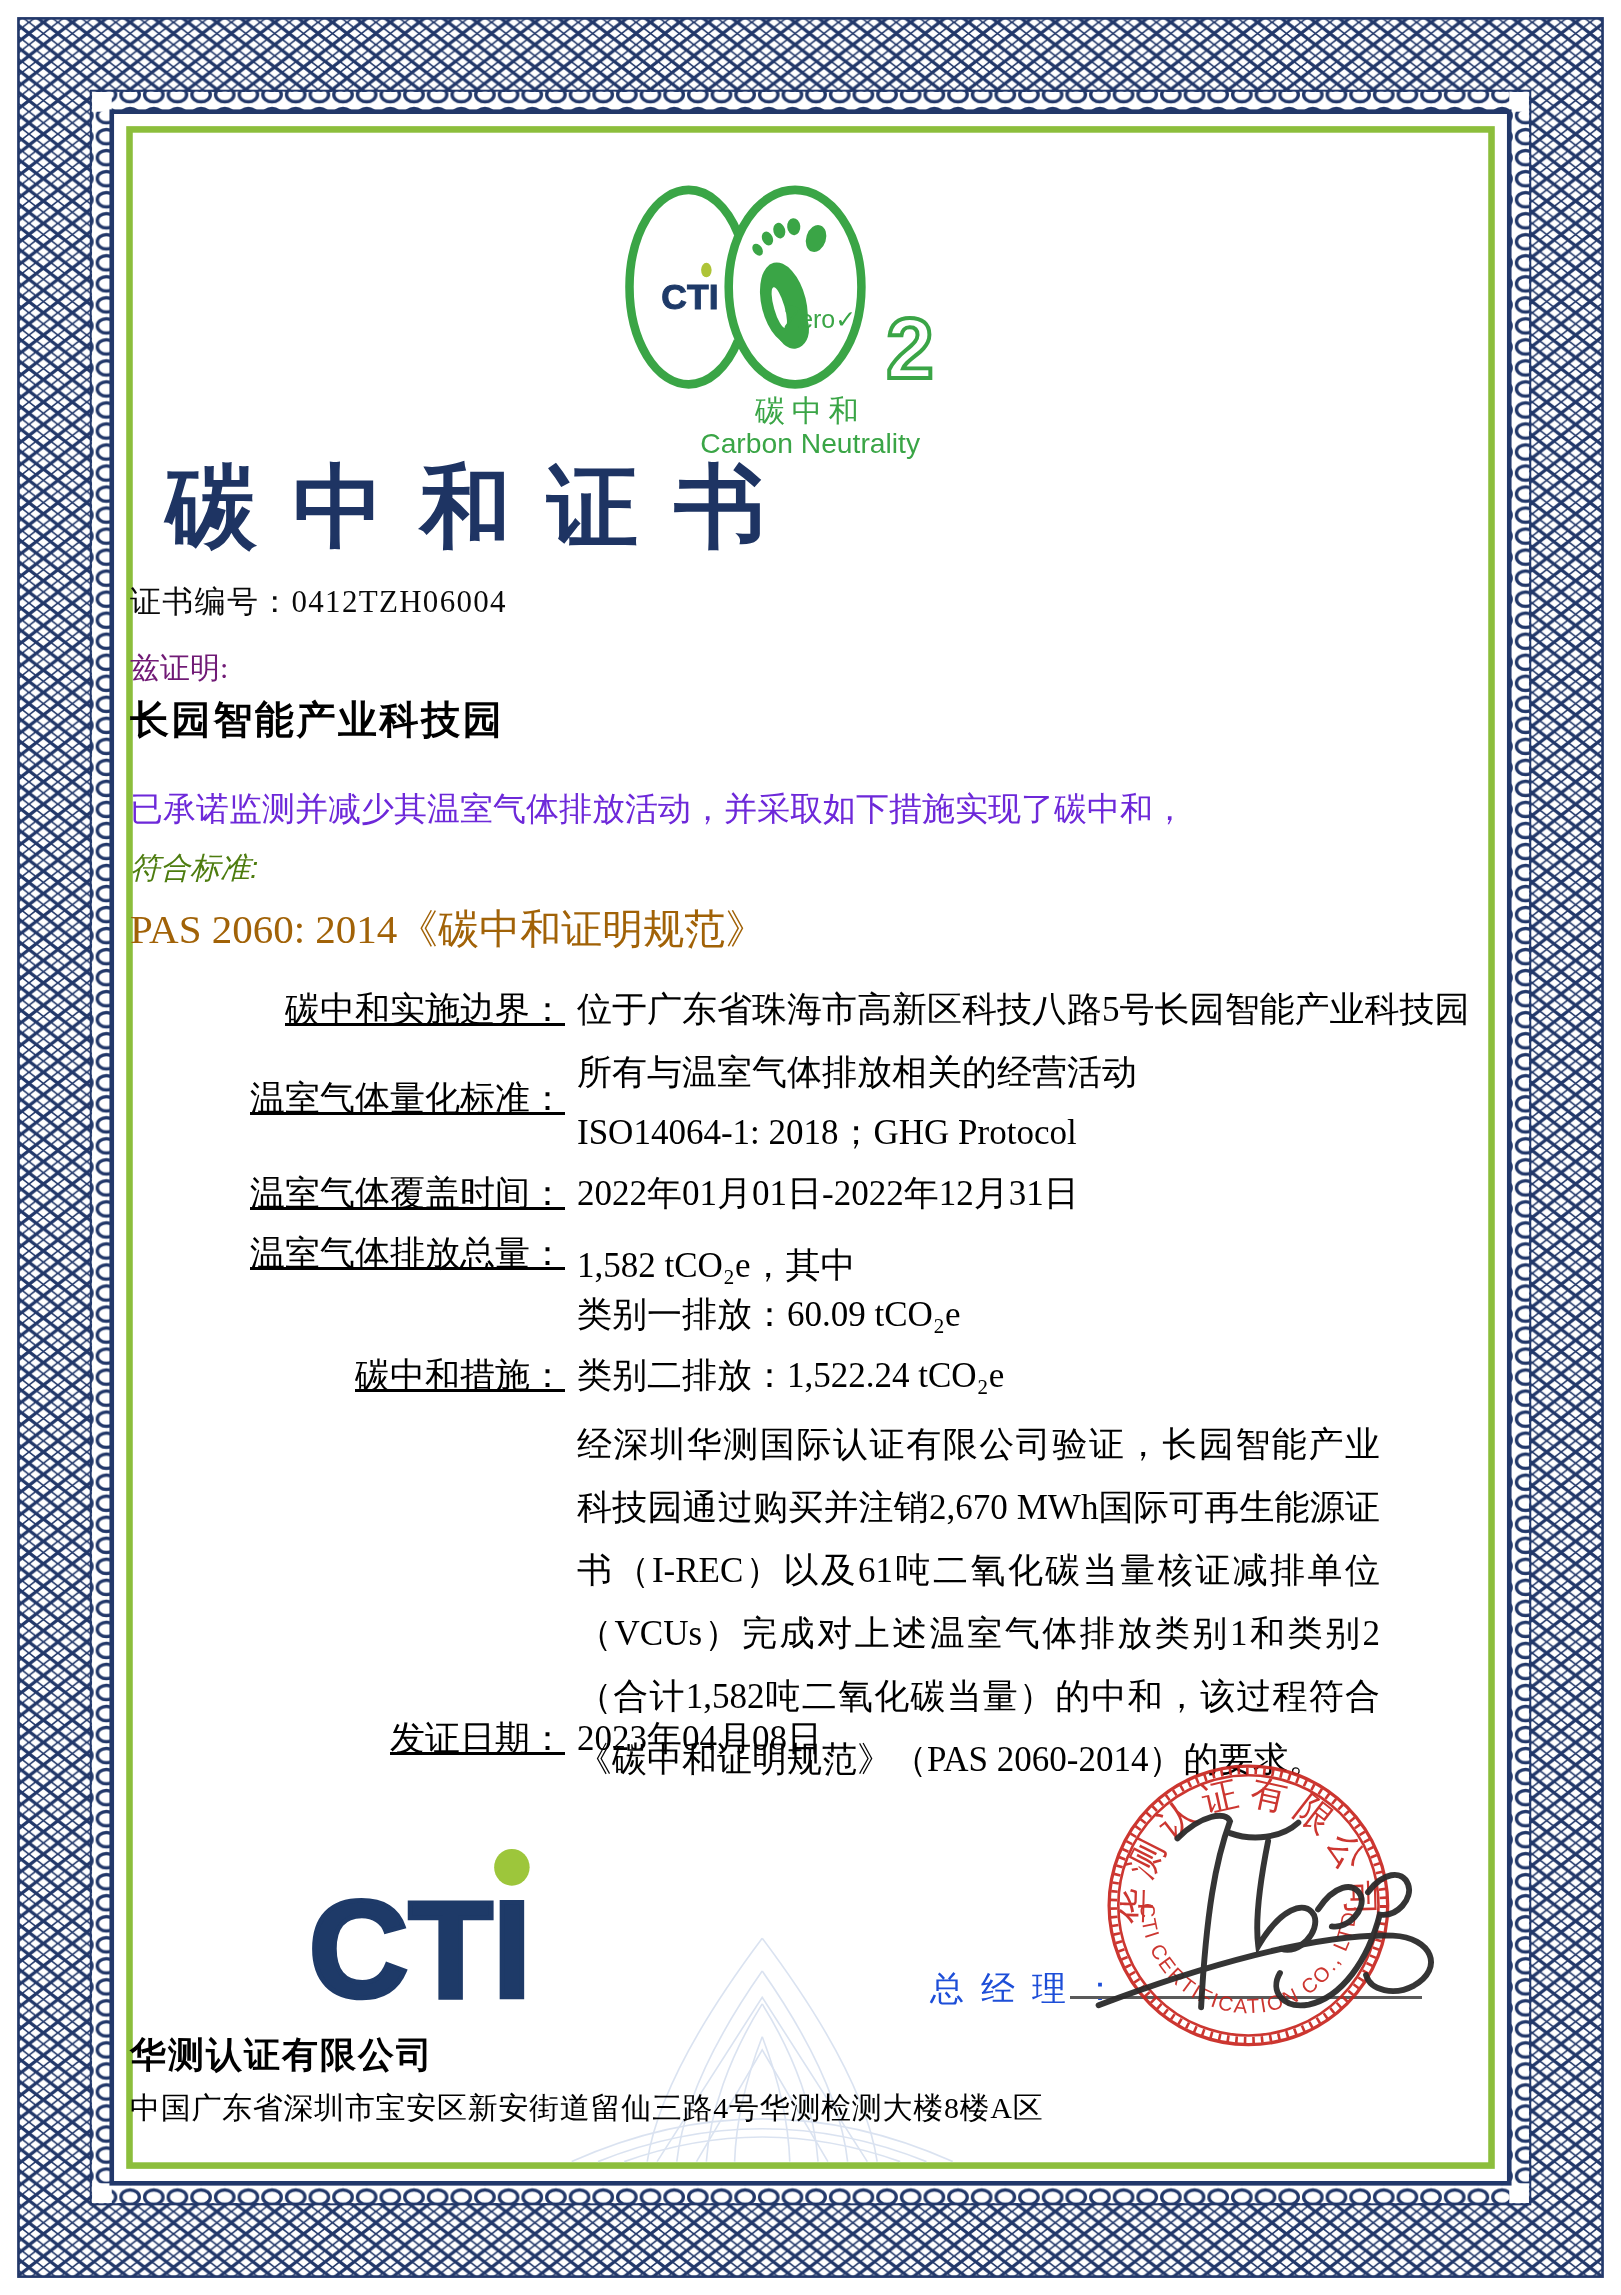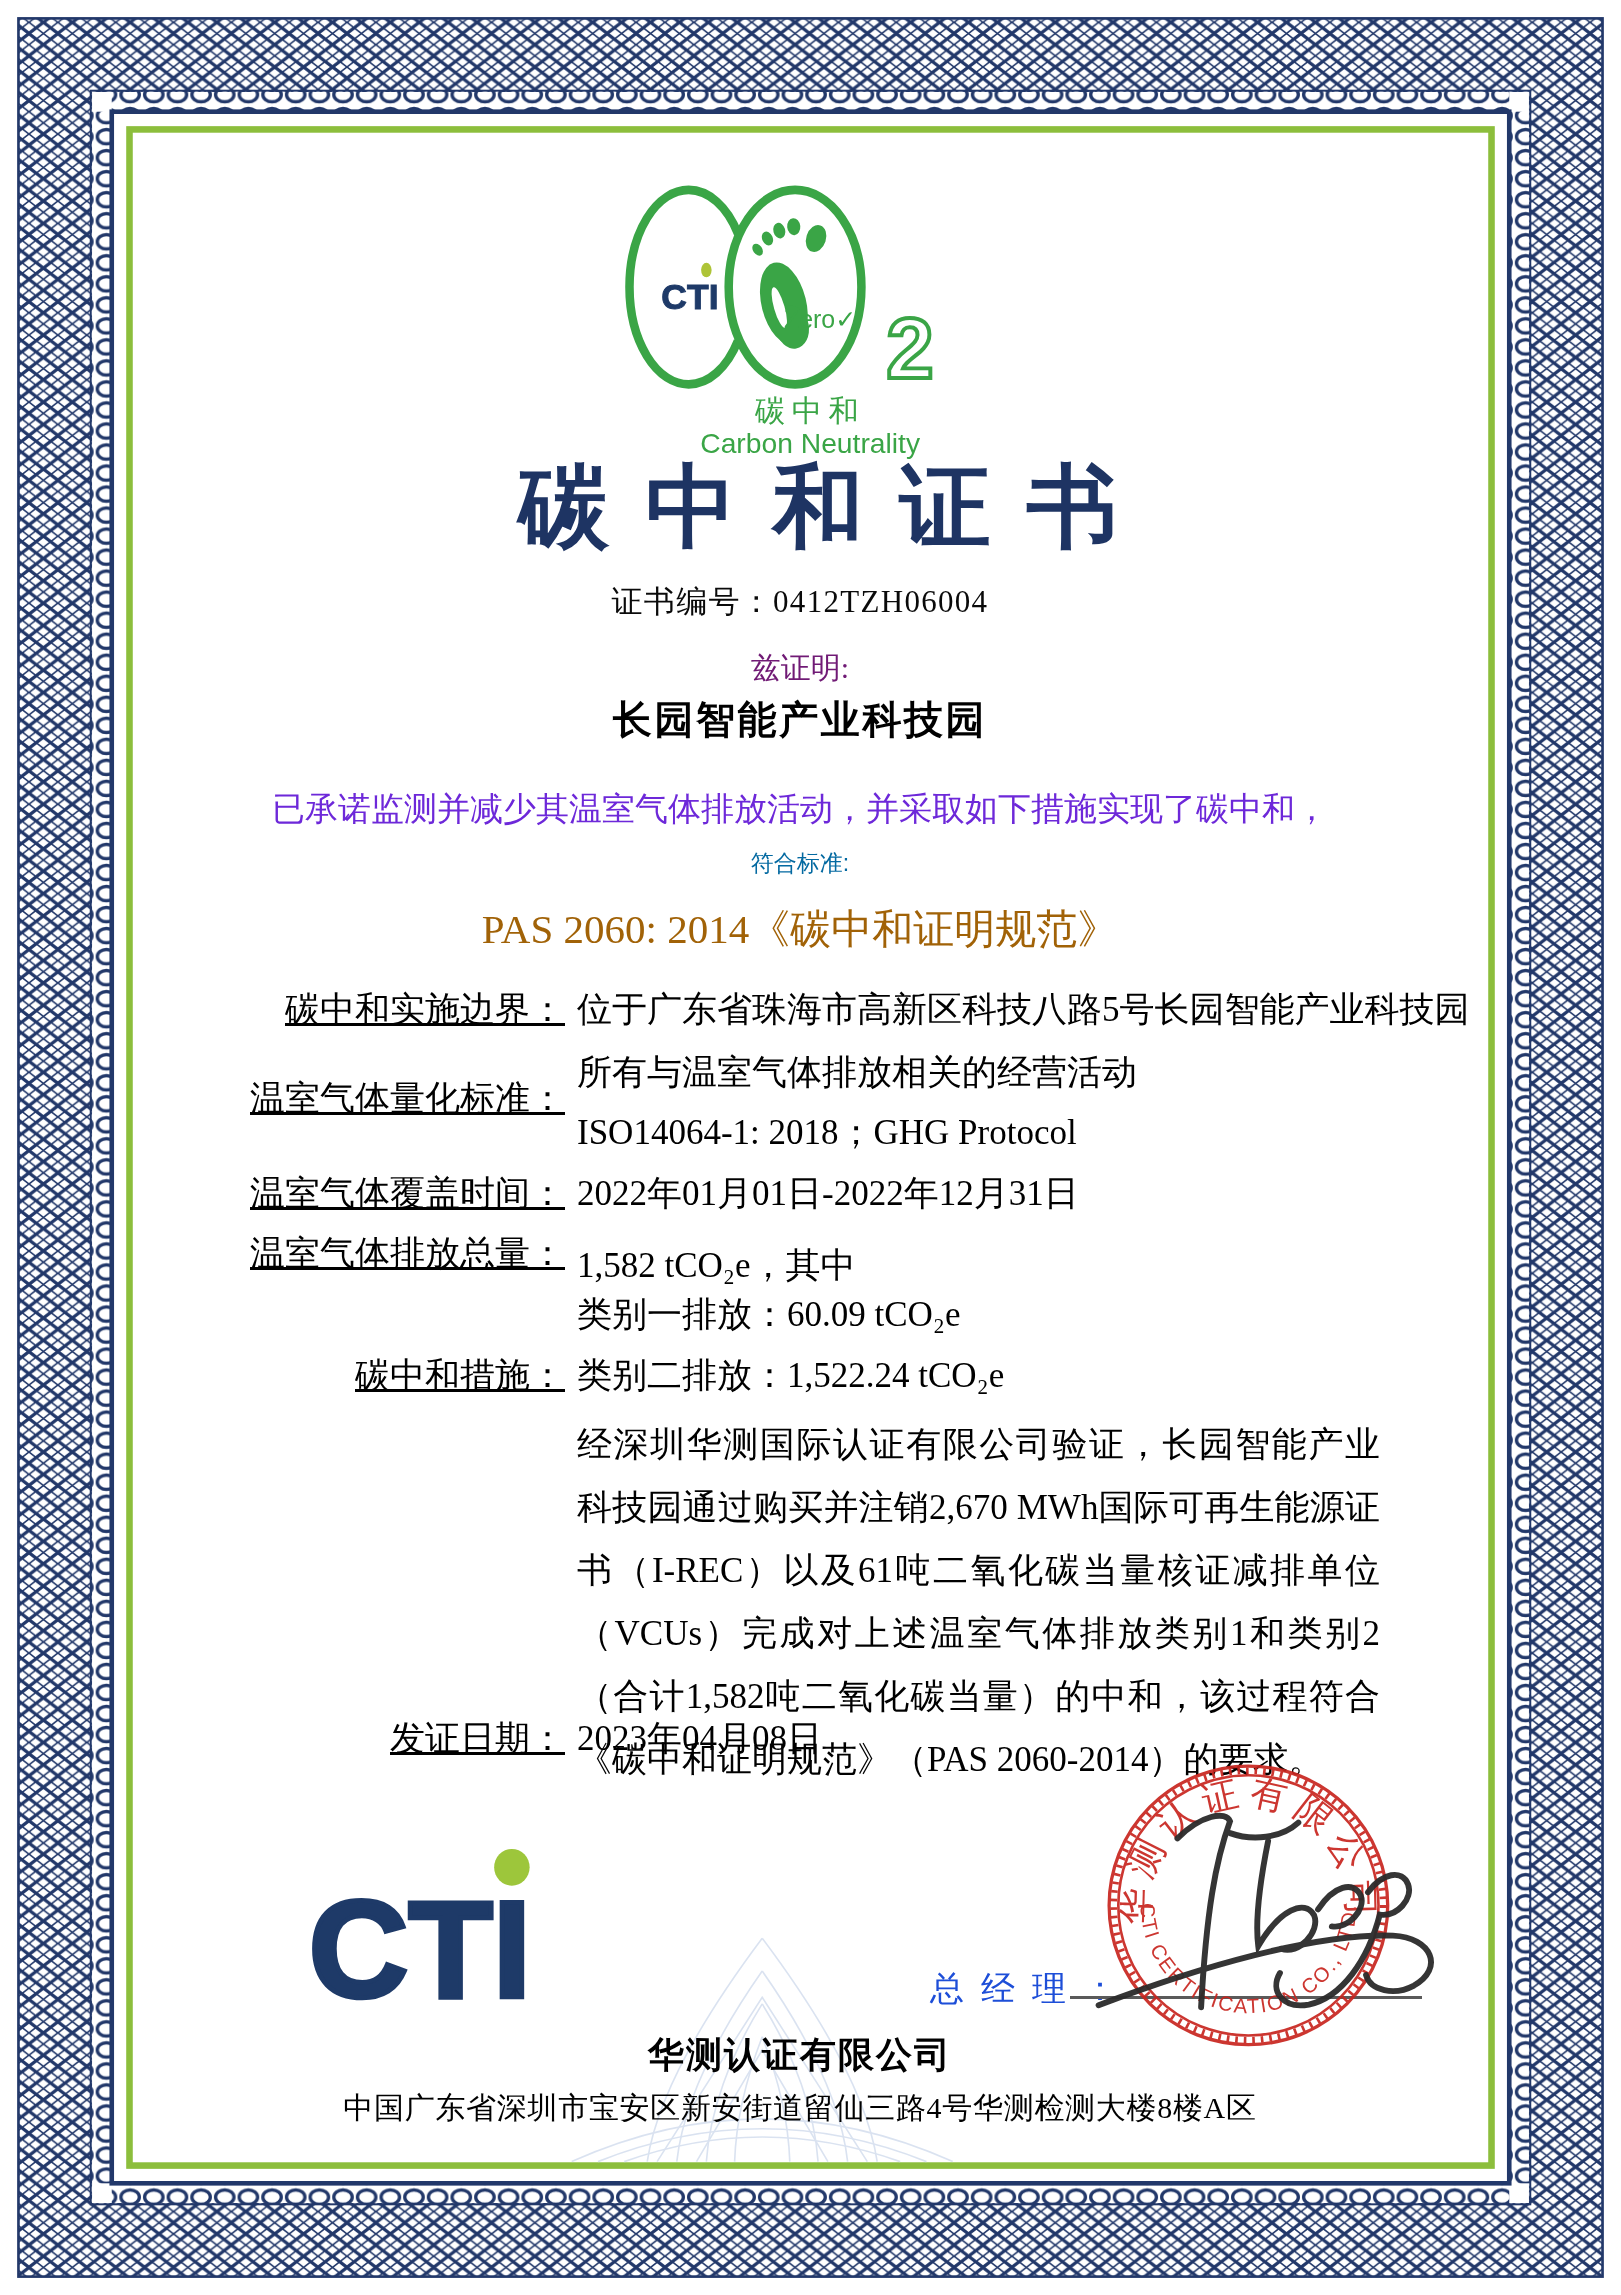--- a/index.html
+++ b/index.html
@@ -1,30 +1,30 @@
 <!DOCTYPE html>
 <html style="font-size:10.5px"><head>
 <meta charset="utf-8">
 <style>
   html,body{margin:0;padding:0;}
   body{
     width:1621px;height:2295px;position:relative;background:#ffffff;
     font-family:"Liberation Serif", serif;overflow:hidden;
   }
-  .ctr{position:absolute;left:119px;width:1362px;text-align:center;}
+  .ctr{position:absolute;left:130px;width:1362px;}
   .sans{font-family:"Liberation Sans", sans-serif;}
   .serif{font-family:"Liberation Serif", serif;}
   svg.layer{position:absolute;left:0;top:0;pointer-events:none;}
   .title{top:457px;font-size:91px;font-weight:bold;color:#1e3463;
          letter-spacing:36px;padding-left:36px;line-height:1.1;}
   .certline{top:581px;font-size:31px;color:#0a0a0a;letter-spacing:1.3px;}
   .certify{top:648px;font-size:30px;color:#701a75;font-family:Liberation Serif, serif;}
   .company{top:693px;font-size:39px;font-weight:bold;color:#000;letter-spacing:2.6px;}
   .commitment{top:787px;font-size:33px;color:#6d28d9;}
-  .stdintro{top:848px;font-size:23px;color:#0369a1;}
+  .stdintro{top:848px;font-size:30px;color:#4d7c0f;font-style:italic;}
   .stdname{top:902px;font-size:41px;color:#a16207;}
   .flabel{position:absolute;left:197px;width:368px;text-align:right;
           font-size:35px;color:#000;white-space:nowrap;text-decoration:underline;}
   .fvalue{position:absolute;left:577px;width:808px;text-align:left;
           font-size:35px;color:#000;white-space:nowrap;}
   .fpara{position:absolute;left:577px;top:1413px;width:803px;font-size:35px;
          line-height:63px;text-align:justify;color:#000;white-space:normal;}
   .gm{position:absolute;left:930px;top:1966px;font-size:34px;color:#1d4ed8;
       letter-spacing:17px;white-space:nowrap;}
   .gmline{position:absolute;left:1070px;top:1996px;width:352px;height:0;

